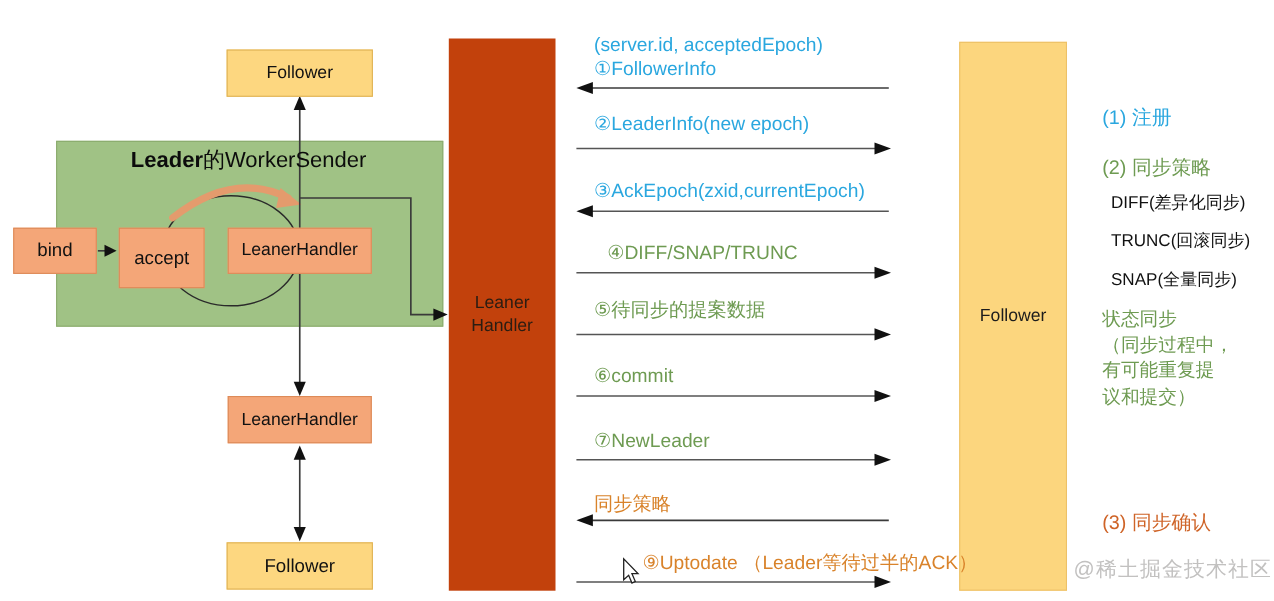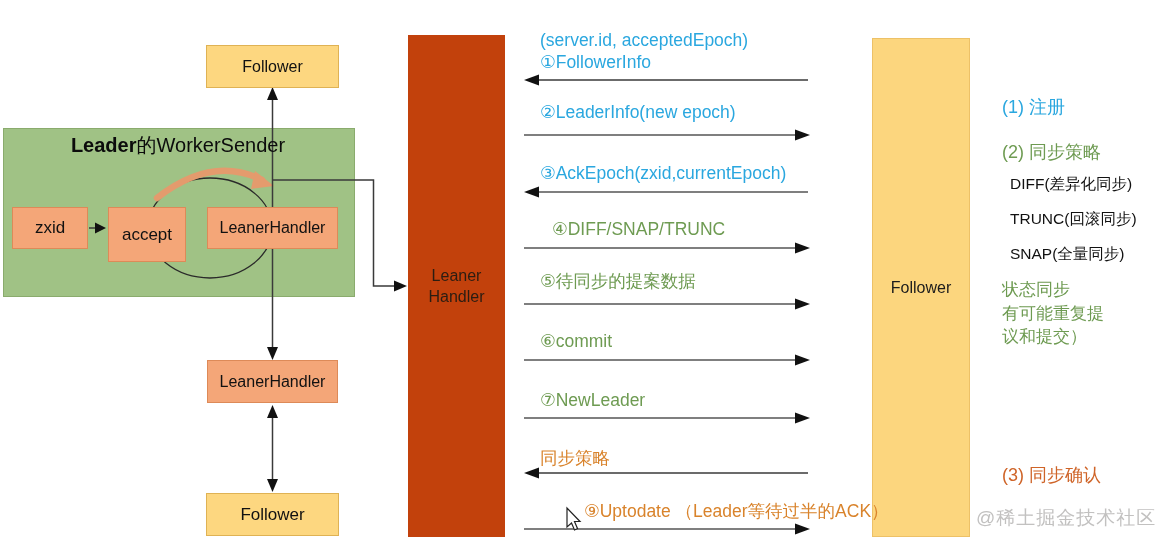--- a/index.html
+++ b/index.html
@@ -1,21 +1,21 @@
 <!DOCTYPE html>
 <html><head>
 <meta charset="utf-8">
 <style>
   html,body { margin:0; padding:0; }
   body {
     width:1158px; height:546px; position:relative; background:#ffffff;
     font-family:"Liberation Sans","DejaVu Sans",sans-serif; overflow:hidden;
     color:#111;
   }
-  .abs { position:absolute; }
+  .abs { position:absolute;margin-left:48px; }
   .box {
     position:absolute; display:flex; align-items:center; justify-content:center;
     box-sizing:border-box; text-align:center;
   }
   .yellow-box { background:#fdd780; border:1px solid #dfb254; }
   .orange-box { background:#f4a678; border:1px solid #dd8a58; }
 
   #follower-top    { left:206px; top:45px;  width:133px; height:43px; font-size:16px; z-index:3; }
   #green-panel     { left:3px;   top:128px; width:350px; height:167px; background:#a0c285; border:1px solid #8aab6d; z-index:1; }
   #panel-title     { left:3px;   top:132px; width:350px; text-align:center; font-size:20px; z-index:3; color:#0c0c0c; }
@@ -71,21 +71,21 @@
   <polygon points="272.5,492 267,479 278,479" fill="#111"></polygon>
 
   <line x1="89" y1="228" x2="97" y2="228" stroke="#3a3a3a" stroke-width="1.5"></line>
   <polygon points="106,228 95,222.5 95,233.5" fill="#111"></polygon>
 
   <polyline points="272.5,180 373.5,180 373.5,286 397,286" fill="none" stroke="#3a3a3a" stroke-width="1.5"></polyline>
   <polygon points="407,286 394,280.5 394,291.5" fill="#111"></polygon>
 </svg>
 
 <div id="follower-top" class="box yellow-box">Follower</div>
-<div id="bind-box" class="box orange-box">zxid</div>
+<div id="bind-box" class="box orange-box">bind</div>
 <div id="accept-box" class="box orange-box">accept</div>
 <div id="lh1-box" class="box orange-box">LeanerHandler</div>
 <div id="lh2-box" class="box orange-box">LeanerHandler</div>
 <div id="follower-bottom" class="box yellow-box">Follower</div>
 
 <div id="mid-rect" class="box">
   <div>Leaner</div>
   <div>Handler</div>
 </div>
 <div id="right-rect" class="box">Follower</div>
@@ -103,20 +103,21 @@
 <div class="msg m8 c-orange">同步策略</div>
 <div class="msg m9 c-orange">⑨Uptodate （Leader等待过半的ACK）</div>
 
 <div class="note" id="note-step1">(1) 注册</div>
 <div class="note" id="note-step2">(2) 同步策略</div>
 <div class="note" id="note-diff">DIFF(差异化同步)</div>
 <div class="note" id="note-trunc">TRUNC(回滚同步)</div>
 <div class="note" id="note-snap">SNAP(全量同步)</div>
 <div class="note" id="note-state">
   <div>状态同步</div>
+  <div>（同步过程中，</div>
   <div>有可能重复提</div>
   <div>议和提交）</div>
 </div>
 <div class="note" id="note-step3">(3) 同步确认</div>
 <div class="note" id="watermark">@稀土掘金技术社区</div>
 
 <svg id="svg-front" width="1158" height="546" viewBox="0 0 1158 546">
 
   <line x1="538" y1="80" x2="808" y2="80" stroke="#3a3a3a" stroke-width="1.5"></line>
   <polygon points="524,80 539,74.5 539,85.5" fill="#111"></polygon>

